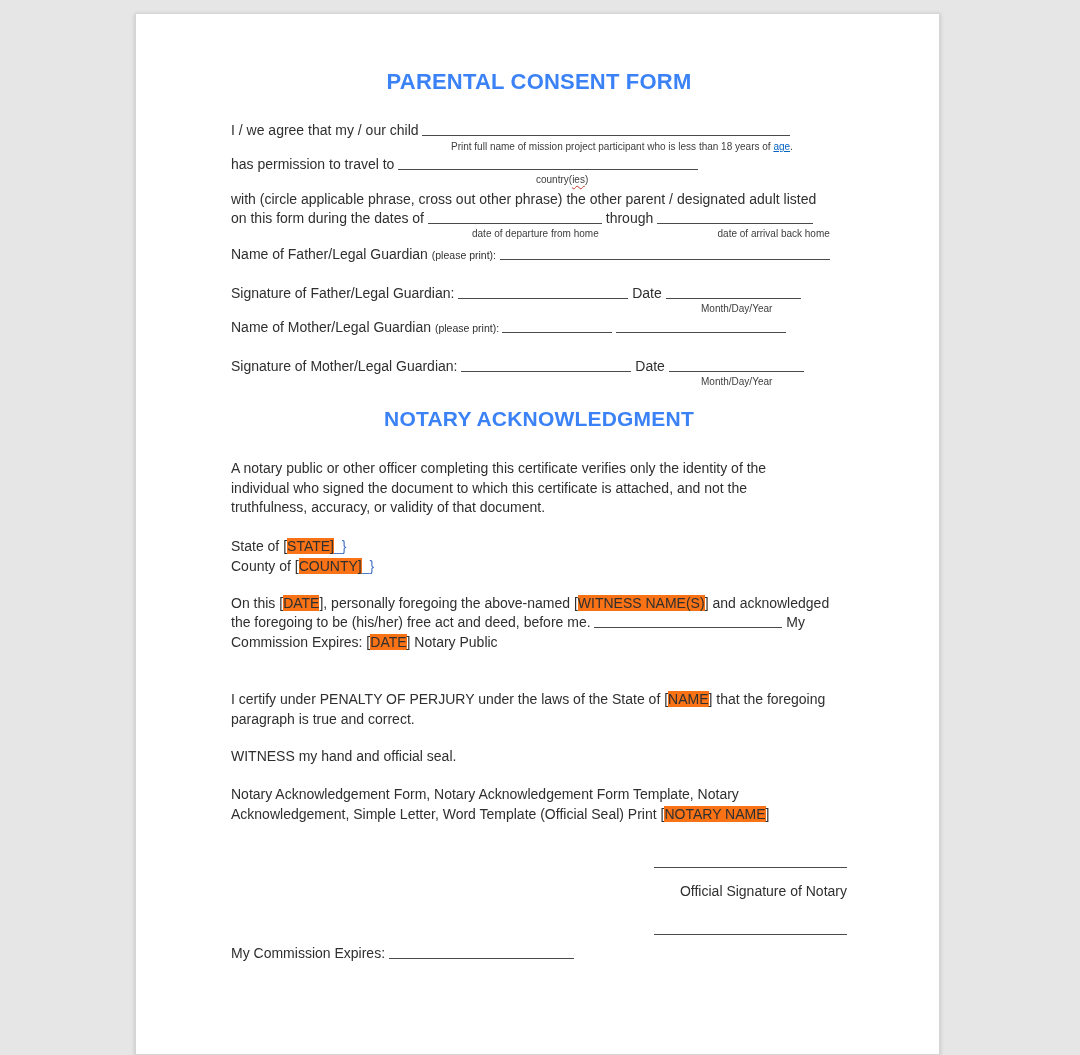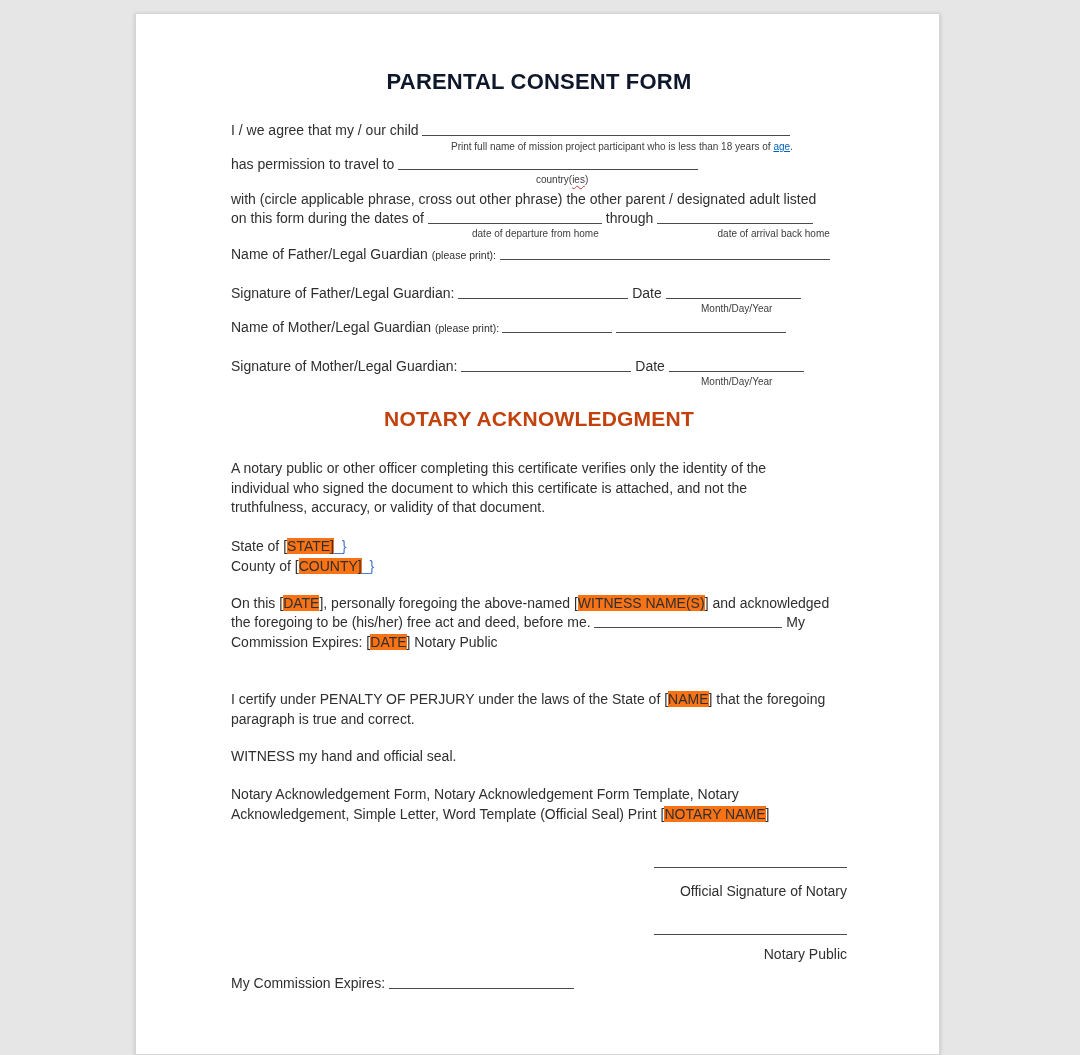--- a/index.html
+++ b/index.html
@@ -16,27 +16,27 @@
     border:1px solid #d6d6d6;
     box-shadow:0 1px 4px rgba(0,0,0,0.18);
     box-sizing:border-box;
   }
   .content{
     padding:54px 92px 60px 95px;
     box-sizing:border-box;
   }
   .doc-title{
     text-align:center;
-    font-size:22px;font-weight:bold;color:#0f172a;
+    font-size:22px;font-weight:bold;color:#3b82f6;
     line-height:27px;margin:0 0 26px 0;
     letter-spacing:.2px;
   }
   .section-title{
     text-align:center;
-    font-size:21px;font-weight:bold;color:#c2410c;
+    font-size:21px;font-weight:bold;color:#3b82f6;
     line-height:26px;margin:18px 0 27px 0;
     letter-spacing:.2px;
   }
   .line{
     font-size:14px;line-height:19px;white-space:nowrap;color:#2f2f2f;
   }
   .para .line{line-height:19.5px;}
   .cap{
     font-size:10px;color:#3d3d3d;
     line-height:12px;white-space:nowrap;
@@ -140,19 +140,18 @@
 
     <div class="para" id="para-keywords">
         <div class="line"><span>Notary Acknowledgement Form, Notary Acknowledgement Form Template, Notary</span></div>
         <div class="line"><span>Acknowledgement, Simple Letter, Word Template (Official Seal) Print [</span><span class="hl">NOTARY NAME</span><span>]</span></div>
       </div>
 
     <div class="sig-block">
       <div class="line" id="rule-official"><span class="blank" style="width: 193px;"></span></div>
       <div class="line" id="label-official">Official Signature of Notary</div>
       <div class="line" id="rule-printed"><span class="blank" style="width: 193px;"></span></div>
-      <div class="line" id="label-notary-public">Notary Public</div>
     </div>
 
     <div class="line" id="line-commission"><span>My Commission Expires: </span><span class="blank" style="width: 185px;"></span></div>
 
   </div>
 </div>
 
 </body></html>

